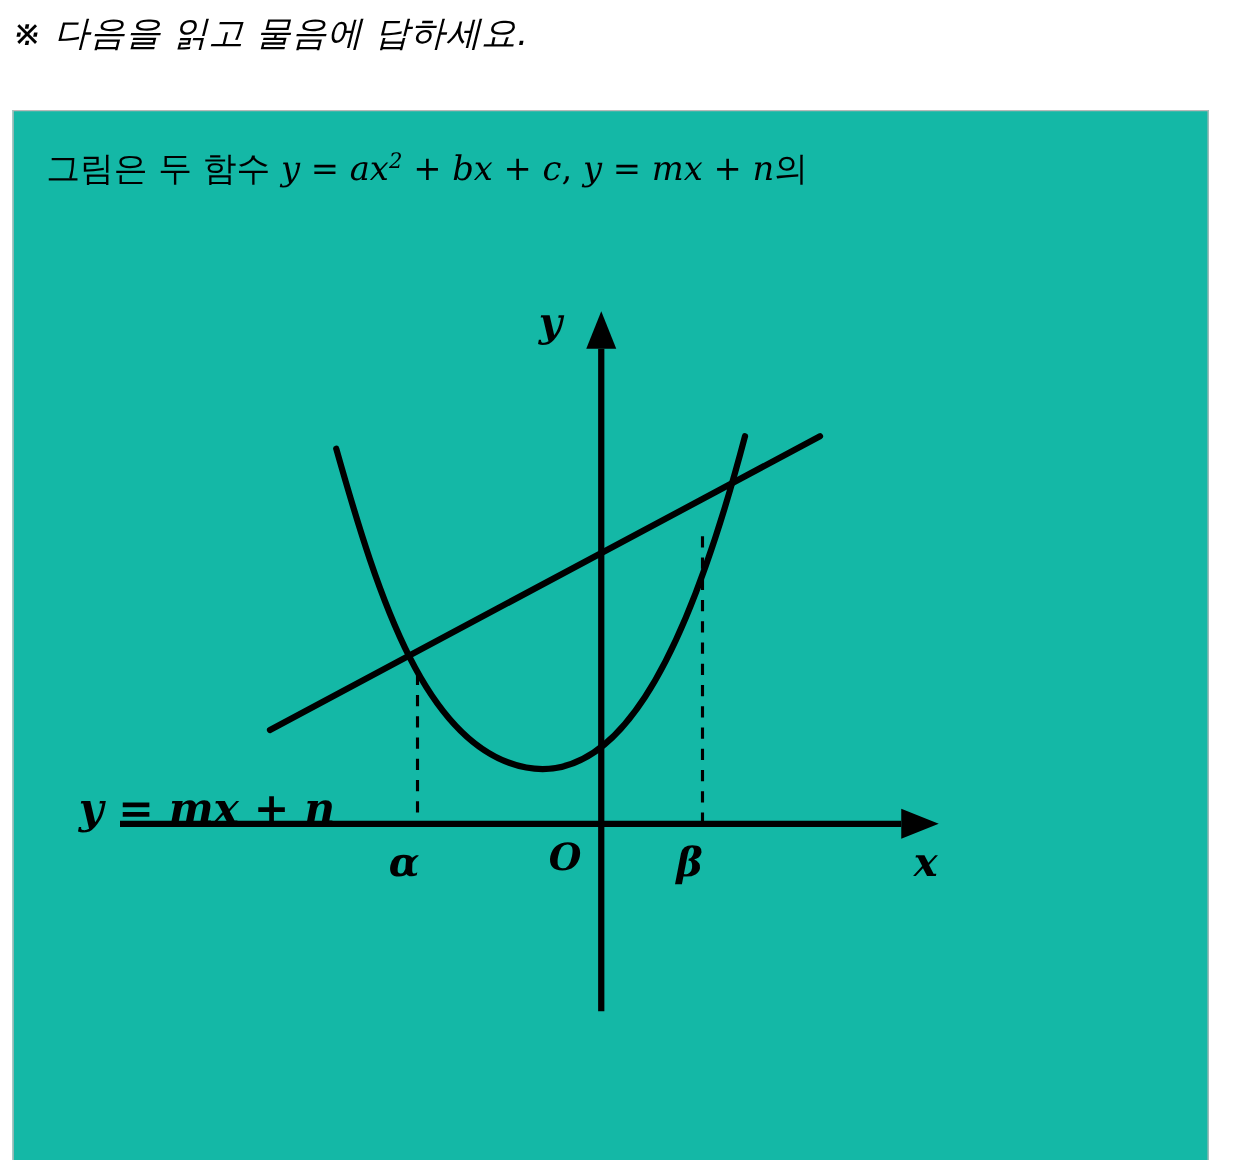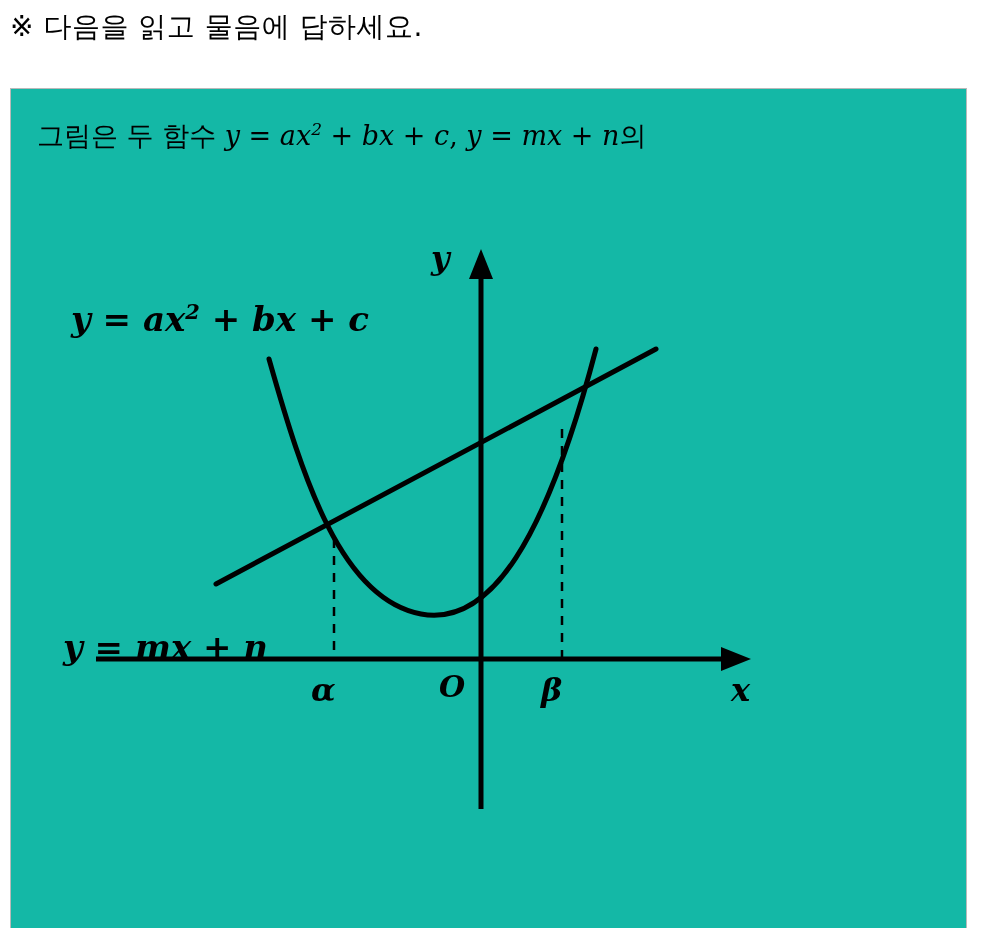--- a/index.html
+++ b/index.html
@@ -23,20 +23,21 @@
   }
 
   .instruction {
     position: absolute;
     left: 10px;
     top: 8px;
     font-family: "DejaVu Sans", sans-serif;
     font-size: 28px;
     letter-spacing: 0.5px;
     white-space: nowrap;
+    font-style: italic;
   }
   .instruction .mark {
     font-family: "DejaVu Sans", sans-serif;
   }
 
   .box {
     position: absolute;
     left: 10px;
     top: 88px;
     width: 957px;
@@ -130,21 +131,20 @@
 
         <path d="M 228 120 C 262 240, 300 360, 380 375 C 450 388, 505 300, 555 110" stroke="#000" stroke-width="5" fill="none" stroke-linecap="round"></path>
 
         <line x1="175" y1="345" x2="615" y2="110" stroke="#000" stroke-width="5" stroke-linecap="round"></line>
 
         <line x1="293" y1="300" x2="293" y2="420" stroke="#000" stroke-width="2.5" stroke-dasharray="9 8"></line>
 
         <line x1="521" y1="190" x2="521" y2="420" stroke="#000" stroke-width="2.5" stroke-dasharray="9 8"></line>
       </svg>
 
-      <div class="lbl lbl-quad"><span>y = ax</span><span class="supq">2</span><span> + bx + c</span></div>
 
       <div class="lbl lbl-lin">y = mx + n</div>
       <div class="lbl lbl-y">y</div>
       <div class="lbl lbl-x">x</div>
       <div class="lbl lbl-o">O</div>
       <div class="lbl lbl-a">α</div>
       <div class="lbl lbl-b">β</div>
     </div>
 
   </div>

